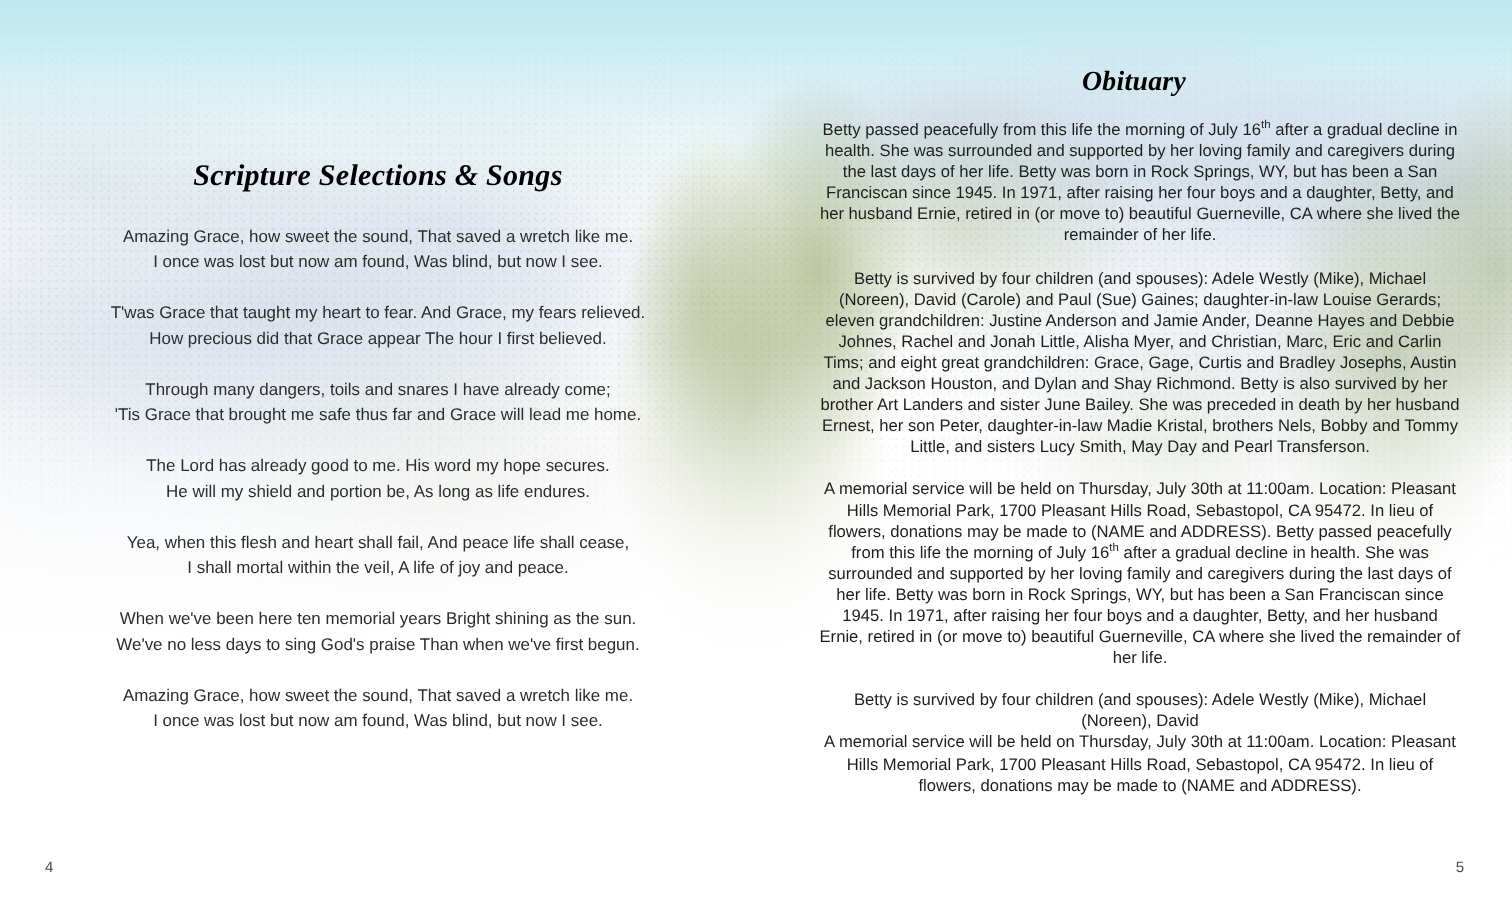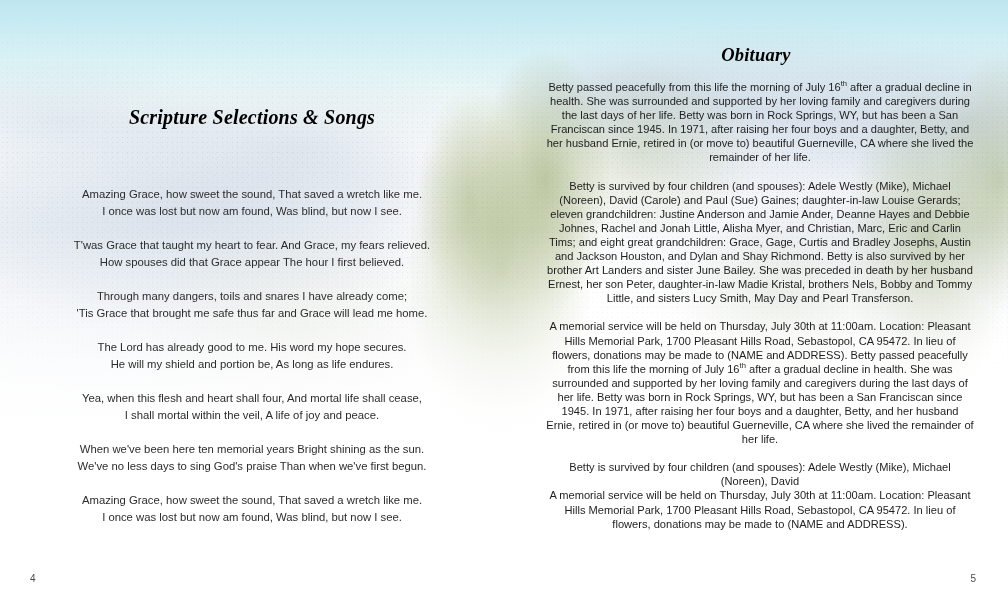--- a/index.html
+++ b/index.html
@@ -124,21 +124,20 @@
   
   .songs {
     position: absolute;
     left: 36px;
     top: 150px;
     width: 432px;
     text-align: center;
     font-size: 11.3px;
     line-height: 17px;
     color: #2c2c2c;
-    margin-top: 36px;
   }
   .song-stanza { margin-bottom: 17px; }
   .song-line { display: block; white-space: nowrap; }
 
   
   .obituary {
     position: absolute;
     left: 546px;
     top: 80px;
     width: 428px;
@@ -176,32 +175,32 @@
   <div class="page page-left">
     <div class="page-heading">Scripture Selections &amp; Songs</div>
 
     <div class="songs" id="songs-container">
         <div class="song-stanza">
           <span class="song-line">Amazing Grace, how sweet the sound, That saved a wretch like me.</span>
           <span class="song-line">I once was lost but now am found, Was blind, but now I see.</span>
         </div>
         <div class="song-stanza">
           <span class="song-line">T'was Grace that taught my heart to fear. And Grace, my fears relieved.</span>
-          <span class="song-line">How spouses did that Grace appear The hour I first believed.</span>
+          <span class="song-line">How precious did that Grace appear The hour I first believed.</span>
         </div>
         <div class="song-stanza">
           <span class="song-line">Through many dangers, toils and snares I have already come;</span>
           <span class="song-line">'Tis Grace that brought me safe thus far and Grace will lead me home.</span>
         </div>
         <div class="song-stanza">
           <span class="song-line">The Lord has already good to me. His word my hope secures.</span>
           <span class="song-line">He will my shield and portion be, As long as life endures.</span>
         </div>
         <div class="song-stanza">
-          <span class="song-line">Yea, when this flesh and heart shall four, And mortal life shall cease,</span>
+          <span class="song-line">Yea, when this flesh and heart shall fail, And peace life shall cease,</span>
           <span class="song-line">I shall mortal within the veil, A life of joy and peace.</span>
         </div>
         <div class="song-stanza">
           <span class="song-line">When we've been here ten memorial years Bright shining as the sun.</span>
           <span class="song-line">We've no less days to sing God's praise Than when we've first begun.</span>
         </div>
         <div class="song-stanza">
           <span class="song-line">Amazing Grace, how sweet the sound, That saved a wretch like me.</span>
           <span class="song-line">I once was lost but now am found, Was blind, but now I see.</span>
         </div>

